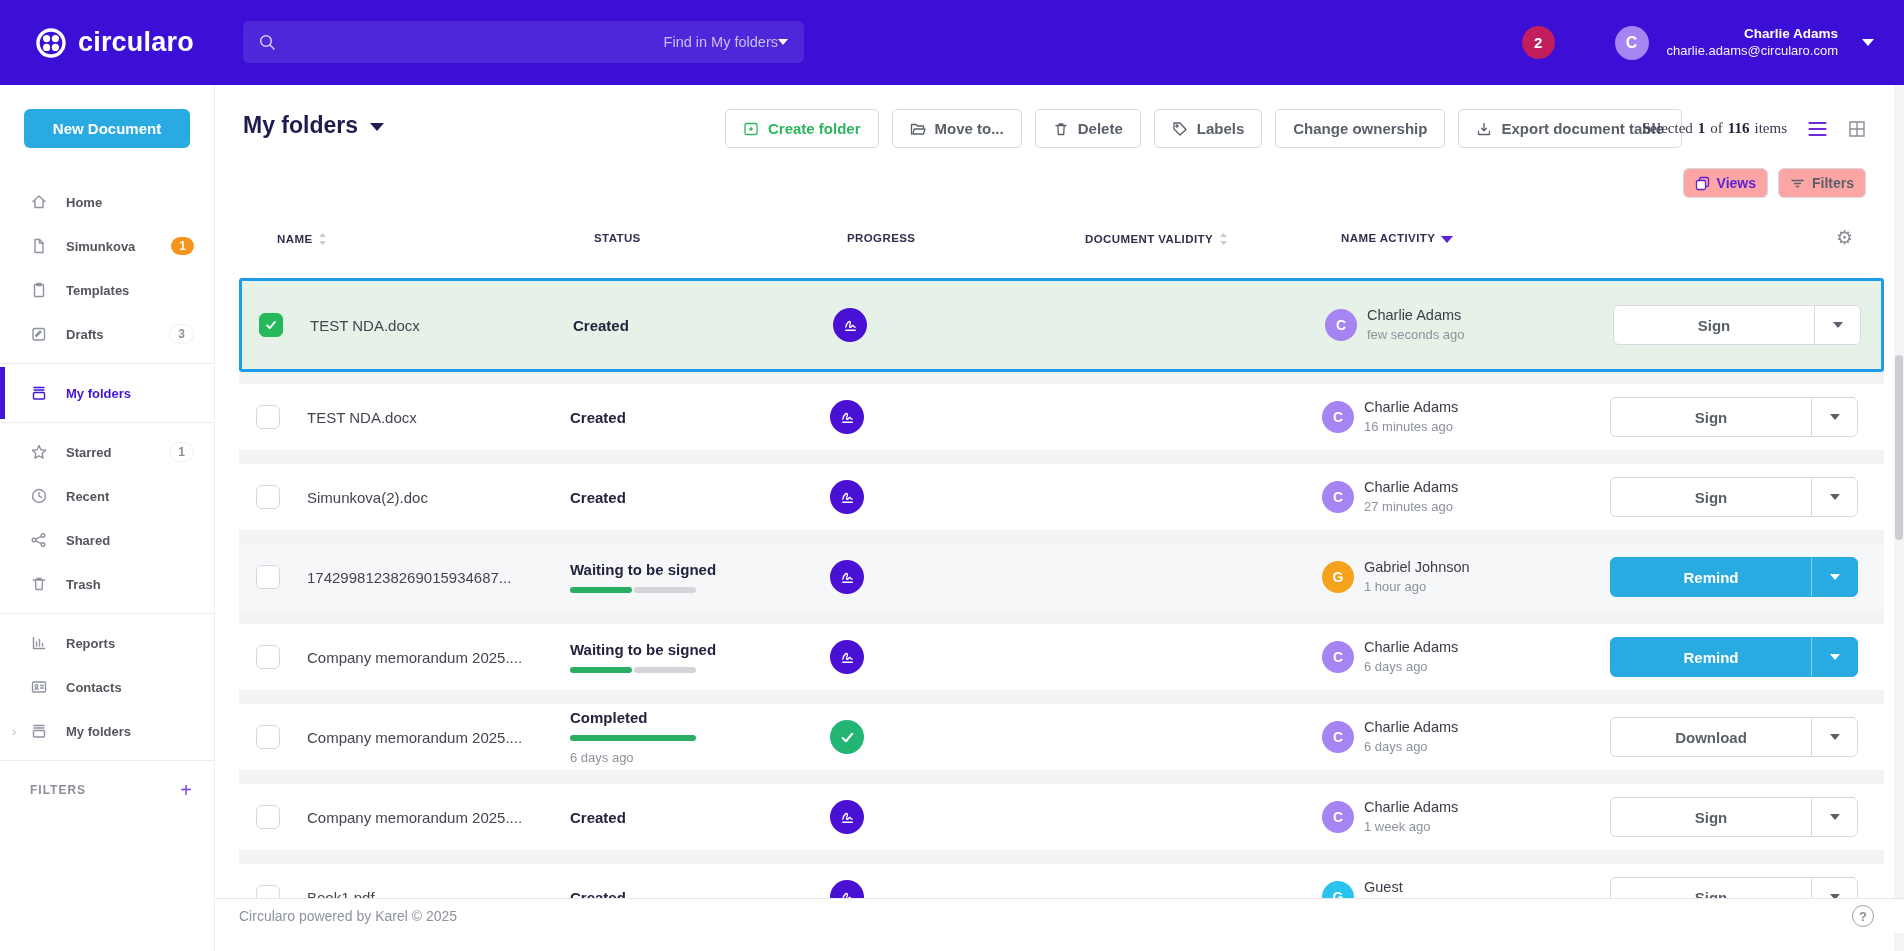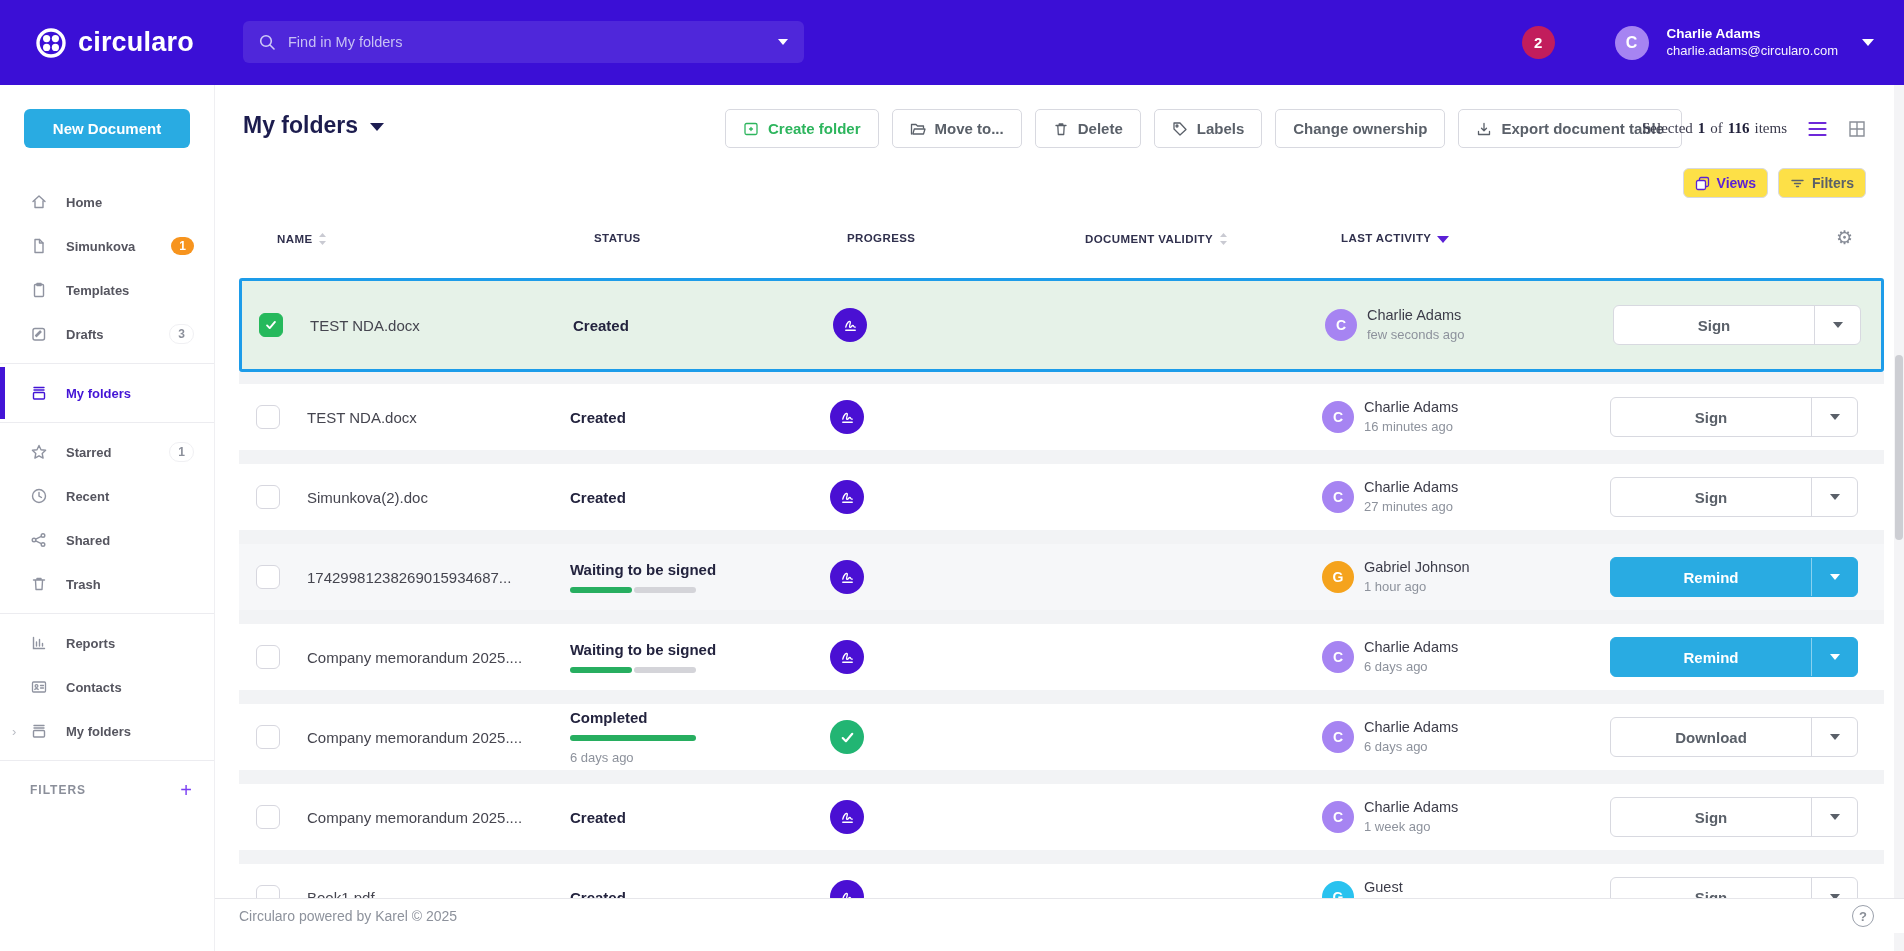--- a/index.html
+++ b/index.html
@@ -1,20 +1,20 @@
 <!DOCTYPE html>
 <html><head>
 <meta charset="utf-8">
 <style>
   * { margin:0; padding:0; box-sizing:border-box; }
   html,body { width:1904px; height:951px; overflow:hidden; }
   body { font-family:"Liberation Sans", sans-serif; background:#fff; position:relative; }
 
   
-  .topbar { position:absolute; left:0; top:0; width:1904px; height:85px; background:#3b0fd6; display:flex; align-items:center; }
+  .topbar { position:absolute; left:0; top:0; width:1904px; height:85px; background:#3b0fd6; display:flex; align-items:center;text-align:right; }
   .brand { display:flex; align-items:center; gap:12px; margin-left:36px; }
   .brand-name { color:#fff; font-size:27px; font-weight:700; letter-spacing:.2px; }
   .searchbox { position:absolute; left:243px; top:21px; width:561px; height:42px; background:rgba(255,255,255,.10); border-radius:6px; display:flex; align-items:center; padding:0 16px; cursor:text; }
   .searchbox .ph { color:#c7c0f4; font-size:14.5px; margin-left:12px; flex:1; }
   .search-caret { width:0; height:0; border-left:5px solid transparent; border-right:5px solid transparent; border-top:6px solid #fff; cursor:pointer; }
   .topbar-right { position:absolute; right:30px; top:0; height:85px; display:flex; align-items:center; gap:18px; }
   .notif { width:33px; height:33px; border-radius:50%; background:#c21d5c; color:#fff; font-size:15px; font-weight:700; display:flex; align-items:center; justify-content:center; cursor:pointer; margin-right:42px; }
   .user-avatar { width:34px; height:34px; border-radius:50%; background:#a684f2; color:#fff; font-size:16px; font-weight:700; display:flex; align-items:center; justify-content:center; cursor:pointer; }
   .user-meta { color:#fff; line-height:1.3; }
   .user-meta .nm { font-size:13.5px; font-weight:700; }
@@ -47,21 +47,21 @@
   .tb-buttons { position:absolute; left:510px; top:24px; display:flex; gap:13px; }
   .tbtn { height:39px; display:flex; align-items:center; gap:9px; padding:0 17px; background:#fff; border:1px solid #d8d9e0; border-radius:5px; font-family:inherit; font-size:15px; font-weight:600; color:#5a6069; cursor:pointer; white-space:nowrap; }
   .tbtn.green { color:#2db55d; }
 
   .tb-right { position:absolute; right:38px; top:24px; height:39px; display:flex; align-items:center; gap:21px; }
   .sel-summary { display:inline-flex; gap:5px; font-size:15px; color:#3a3a4c;font-family:Liberation Serif, serif; }
   .sel-summary b { color:#20203a; }
   .icon-btn { background:none; border:none; cursor:pointer; display:flex; align-items:center; padding:0; }
 
   .view-controls { position:absolute; right:38px; top:83px; display:flex; gap:10px; }
-  .vbtn { height:30px; display:flex; align-items:center; gap:7px; padding:4px 11px; background:#fde047; border:1px solid #d8d9e0; border-radius:6px; font-family:inherit; font-size:14px; font-weight:600; cursor:pointer; }
+  .vbtn { height:30px; display:flex; align-items:center; gap:7px; padding:4px 11px; background:#fca5a5; border:1px solid #d8d9e0; border-radius:6px; font-family:inherit; font-size:14px; font-weight:600; cursor:pointer; }
   .vbtn.views { color:#5b21d6; }
   .vbtn.filters { color:#5a6069; }
 
   
   .thead { position:absolute; left:24px; top:141px; width:1645px; height:30px; }
   .th { position:absolute; top:6px; font-size:11.5px; font-weight:700; letter-spacing:.4px; color:#30304d; display:flex; align-items:center; gap:6px; cursor:pointer;padding-left:24px; }
   .sort-desc { width:0; height:0; border-left:6px solid transparent; border-right:6px solid transparent; border-top:7px solid #5b21d6; margin-top:2px; }
   .gear { position:absolute; right:31px; top:0; font-size:19px; color:#868b96; background:none; border:none; cursor:pointer; }
 
   
@@ -347,21 +347,21 @@
         <span>PROGRESS</span>
       </span>
     <span class="th" style="left:822px">
       <span>DOCUMENT VALIDITY</span>
       <svg width="9" height="14" viewBox="0 0 9 14">
           <path d="M4.5 1 8 5H1z" fill="#c9cad2"></path>
           <path d="M4.5 13 1 9h7z" fill="#c9cad2"></path>
         </svg>
     </span>
     <span class="th" style="left:1078px">
-      <span>LAST ACTIVITY</span>
+      <span>NAME ACTIVITY</span>
       <span class="sort-desc"></span>
     </span>
     <button class="gear">⚙</button>
   </div>
 
   <div class="rows">
 
     <div class="sel-wrap">
       <div class="row">
         <span class="chk checked">

